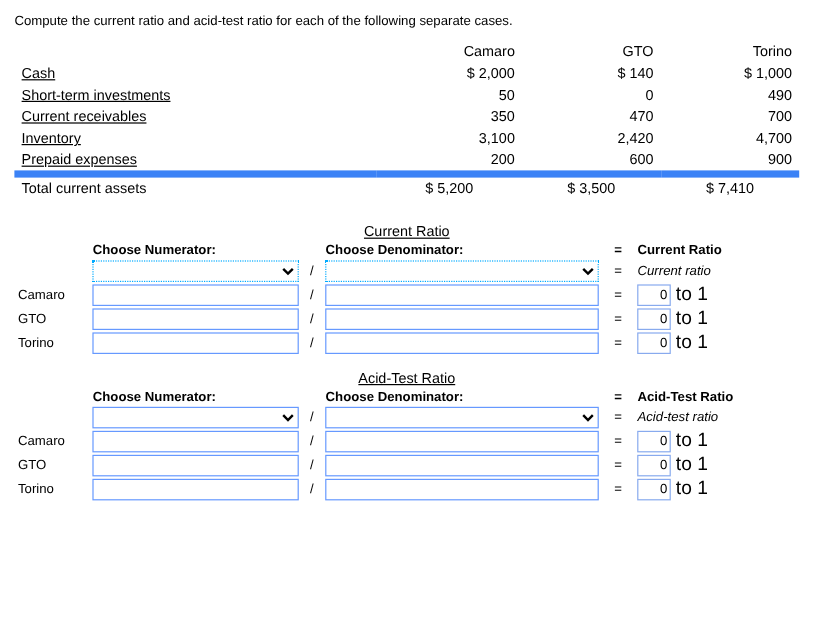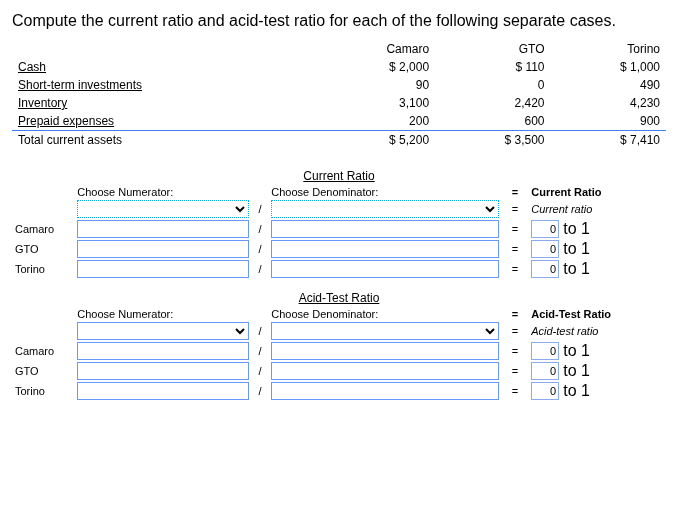--- a/index.html
+++ b/index.html
@@ -5,21 +5,21 @@
     * { box-sizing: border-box; margin: 0; padding: 0; }
     body {
       font-family: Arial, sans-serif;
       font-size: 12px;
       background: #fff;
       padding: 12px;
       width: 678px;
     }
     .intro {
       margin-bottom: 10px;
-      font-size: 16px;
+      font-size: 11px;
       color: #000;
     }
     
     .data-table {
       width: 100%;
       border-collapse: collapse;
       margin-bottom: 14px;
     }
     .data-table td {
       padding: 2px 6px;
@@ -30,46 +30,46 @@
       font-weight: normal;
       text-align: right;
       padding-bottom: 2px;
     }
     .data-table .header-row td:first-child { text-align: left; }
     .data-table .value-row td {
       text-align: right;
     }
     .data-table .value-row td:first-child { text-align: left; text-decoration: underline; }
     .data-table .total-row td {
-      border-top: 1px solid #3b82f6;
+      border-top: 6px solid #3b82f6;
       font-weight: normal;
     }
     .data-table .total-row td:first-child { text-align: left; }
-    .data-table .total-row td { text-align: right; }
+    .data-table .total-row td { text-align: center; }
     .data-table .liab-row td {
       border-top: 1px solid #000;
       border-bottom: 2px solid #000;
       text-align: right;
     }
     .data-table .liab-row td:first-child { text-align: left; }
     .section-title {
       text-align: center;
       font-size: 12px;
       font-weight: normal;
       text-decoration: underline;
       padding: 4px 0 2px 0;
     }
     .to-one {
       font-size: 16px;
       color: #000;
       padding-left: 2px;
     }
     .section-header-label {
       font-size: 11px;
-      font-weight: normal;
+      font-weight: bold;
       color: #000;
     }
     .result-header {
       font-size: 11px;
       font-weight: bold;
     }
     .row-label {
       font-size: 11px;
       color: #000;
     }
@@ -132,34 +132,40 @@
   <tbody>
       <tr class="header-row">
     <td></td>
     <td>Camaro</td>
     <td>GTO</td>
     <td>Torino</td>
   </tr>
   <tr class="value-row">
     <td>Cash</td>
     <td>$ 2,000</td>
-    <td>$ 110</td>
+    <td>$ 140</td>
     <td>$ 1,000</td>
   </tr>
   <tr class="value-row">
     <td>Short-term investments</td>
-    <td>90</td>
+    <td>50</td>
     <td>0</td>
     <td>490</td>
+  </tr>
+  <tr class="value-row">
+    <td>Current receivables</td>
+    <td>350</td>
+    <td>470</td>
+    <td>700</td>
   </tr>
   <tr class="value-row">
     <td>Inventory</td>
     <td>3,100</td>
     <td>2,420</td>
-    <td>4,230</td>
+    <td>4,700</td>
   </tr>
   <tr class="value-row">
     <td>Prepaid expenses</td>
     <td>200</td>
     <td>600</td>
     <td>900</td>
   </tr>
   <tr class="total-row">
     <td>Total current assets</td>
     <td>$ 5,200</td>

